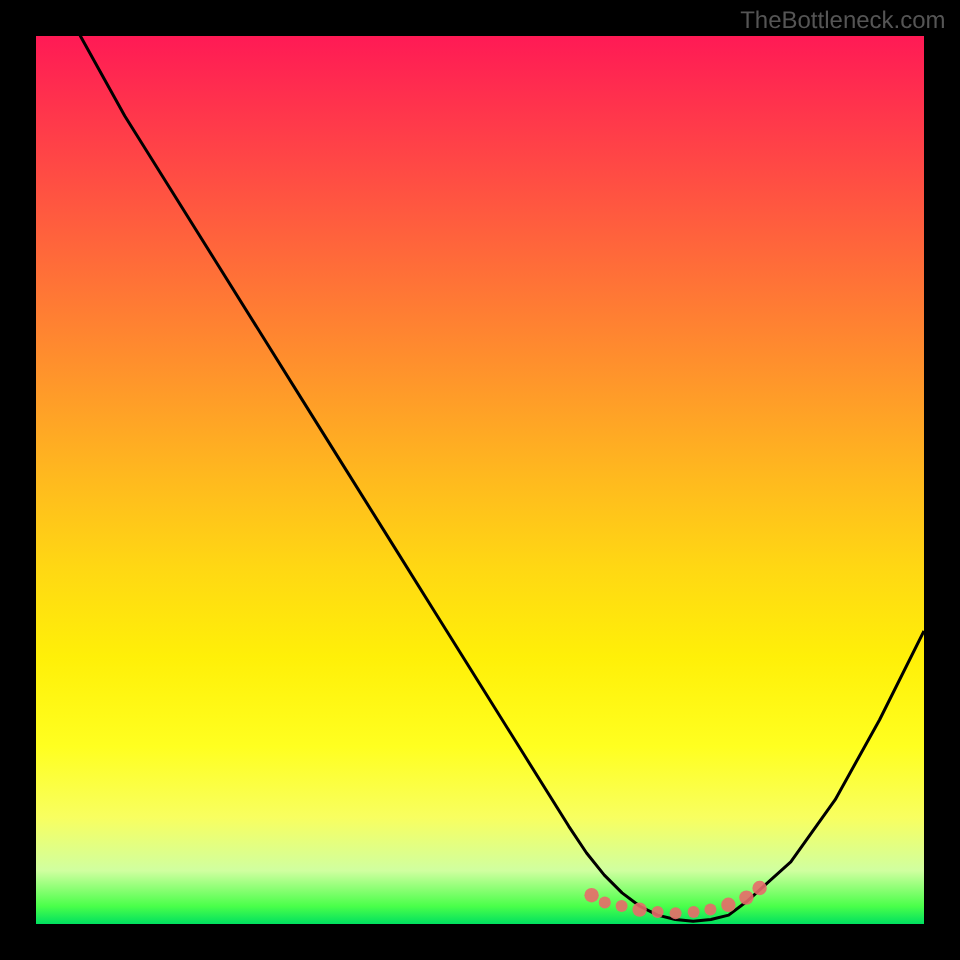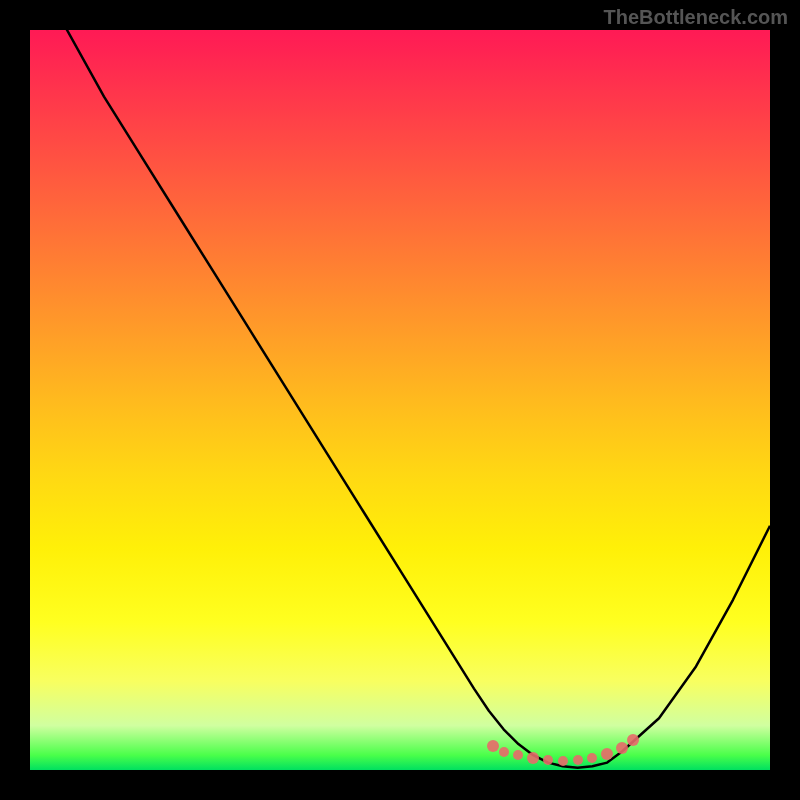--- a/index.html
+++ b/index.html
@@ -5,21 +5,21 @@
   * { margin: 0; padding: 0; box-sizing: border-box; }
   html, body { width: 800px; height: 800px; overflow: hidden; }
   body { background: #000; position: relative; font-family: Arial, sans-serif; }
   
   .watermark {
     position: absolute;
     top: 6px;
     right: 12px;
     color: #555;
     font-size: 20px;
-    font-weight: bold;
+    font-weight: normal;
     z-index: 10;
   }
   
   .outer {
     position: absolute;
     left: 0; top: 0;
     width: 800px; height: 800px;
     background: #000;
   }
   

